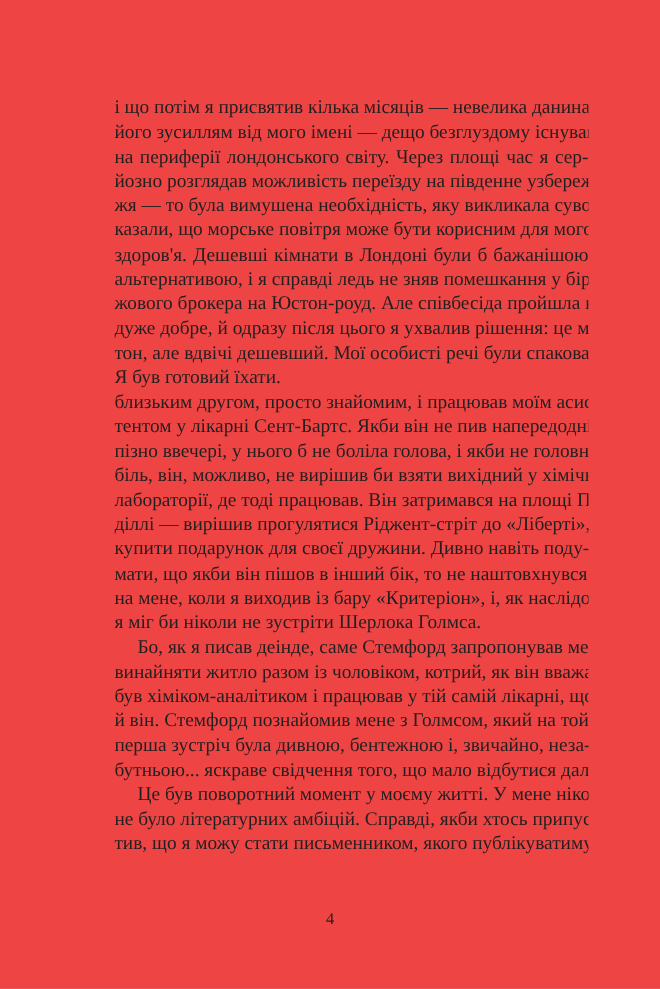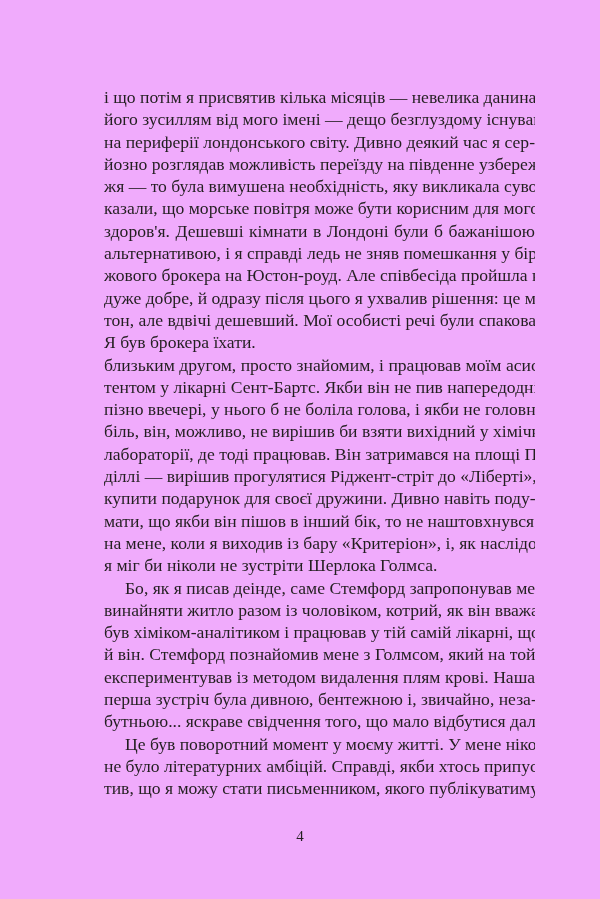--- a/index.html
+++ b/index.html
@@ -11,21 +11,21 @@
       width: 600px;
       height: 899px;
       position: relative;
       overflow: hidden;
     }
     .page {
       position: absolute;
       left: 0; top: 0;
       width: 600px;
       height: 899px;
-      background: #f0abfc;
+      background: #ef4444;
     }
     .text-block {
       position: absolute;
       left: 104px;
       top: 86px;
       width: 431px;
       font-family: "Liberation Serif", "DejaVu Serif", serif;
       font-size: 17.6px;
       line-height: 22.3px;
       color: #231f20;
@@ -57,51 +57,50 @@
   </style>
 </head>
 <body>
 
 <div class="page">
   <div class="text-block">
 
     <div>
       <span class="line">і що потім я присвятив кілька місяців — невелика данина</span>
       <span class="line">його зусиллям від мого імені — дещо безглуздому існуванню</span>
-      <span class="line">на периферії лондонського світу. Дивно деякий час я сер-</span>
+      <span class="line">на периферії лондонського світу. Через площі час я сер-</span>
       <span class="line">йозно розглядав можливість переїзду на південне узбереж-</span>
       <span class="line">жя — то була вимушена необхідність, яку викликала сувора</span>
       <span class="line">казали, що морське повітря може бути корисним для мого</span>
       <span class="line">здоров'я. Дешевші кімнати в Лондоні були б бажанішою</span>
       <span class="line">альтернативою, і я справді ледь не зняв помешкання у бір-</span>
       <span class="line">жового брокера на Юстон-роуд. Але співбесіда пройшла не</span>
       <span class="line">дуже добре, й одразу після цього я ухвалив рішення: це мав</span>
       <span class="line">тон, але вдвічі дешевший. Мої особисті речі були спаковані.</span>
-      <span class="line last">Я був брокера їхати.</span>
+      <span class="line last">Я був готовий їхати.</span>
     </div>
 
     <div>
       <span class="line">близьким другом, просто знайомим, і працював моїм асис-</span>
       <span class="line">тентом у лікарні Сент-Бартс. Якби він не пив напередодні</span>
       <span class="line">пізно ввечері, у нього б не боліла голова, і якби не головний</span>
       <span class="line">біль, він, можливо, не вирішив би взяти вихідний у хімічній</span>
       <span class="line">лабораторії, де тоді працював. Він затримався на площі Піка-</span>
       <span class="line">діллі — вирішив прогулятися Ріджент-стріт до «Ліберті», щоб</span>
       <span class="line">купити подарунок для своєї дружини. Дивно навіть поду-</span>
       <span class="line">мати, що якби він пішов в інший бік, то не наштовхнувся б</span>
       <span class="line">на мене, коли я виходив із бару «Критеріон», і, як наслідок,</span>
       <span class="line last">я міг би ніколи не зустріти Шерлока Голмса.</span>
     </div>
 
     <div>
       <span class="line indent">Бо, як я писав деінде, саме Стемфорд запропонував мені</span>
       <span class="line">винайняти житло разом із чоловіком, котрий, як він вважав,</span>
       <span class="line">був хіміком-аналітиком і працював у тій самій лікарні, що</span>
       <span class="line">й він. Стемфорд познайомив мене з Голмсом, який на той час</span>
-      <span class="line">експериментував із методом видалення плям крові. Наша</span>
       <span class="line">перша зустріч була дивною, бентежною і, звичайно, неза-</span>
       <span class="line last">бутньою... яскраве свідчення того, що мало відбутися далі.</span>
     </div>
 
     <div>
       <span class="line indent">Це був поворотний момент у моєму житті. У мене ніколи</span>
       <span class="line">не було літературних амбіцій. Справді, якби хтось припус-</span>
       <span class="line">тив, що я можу стати письменником, якого публікуватимуть,</span>
     </div>
 

